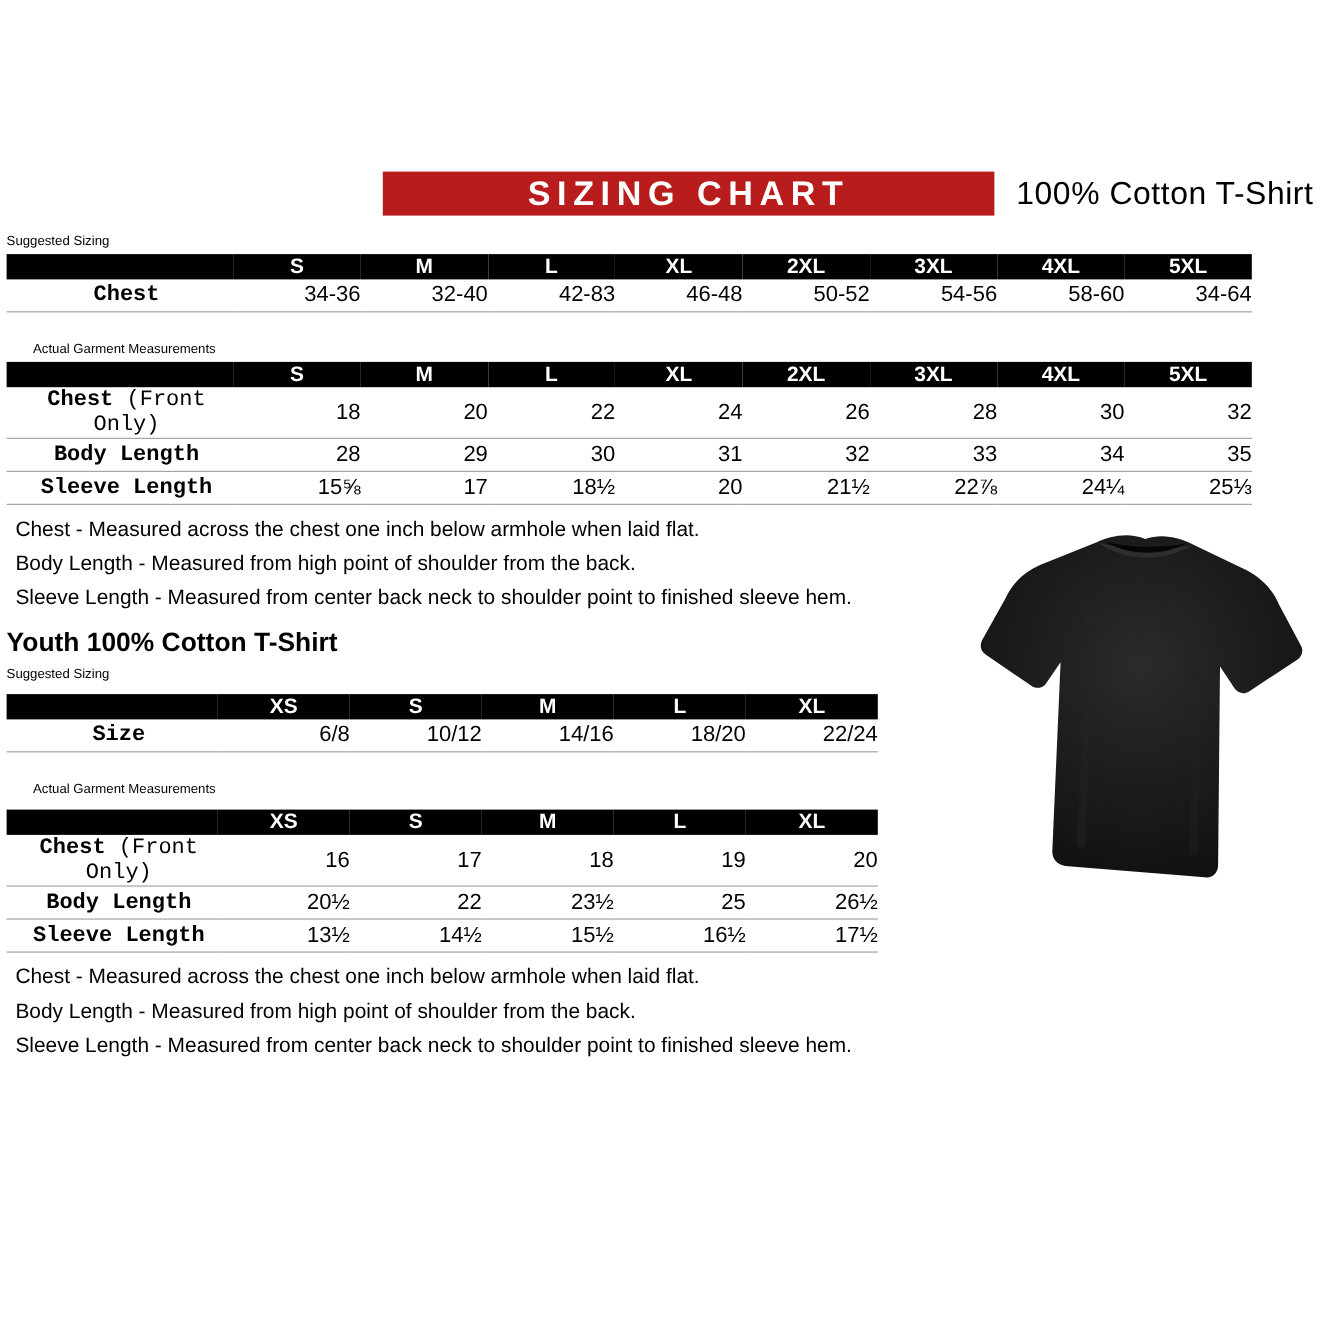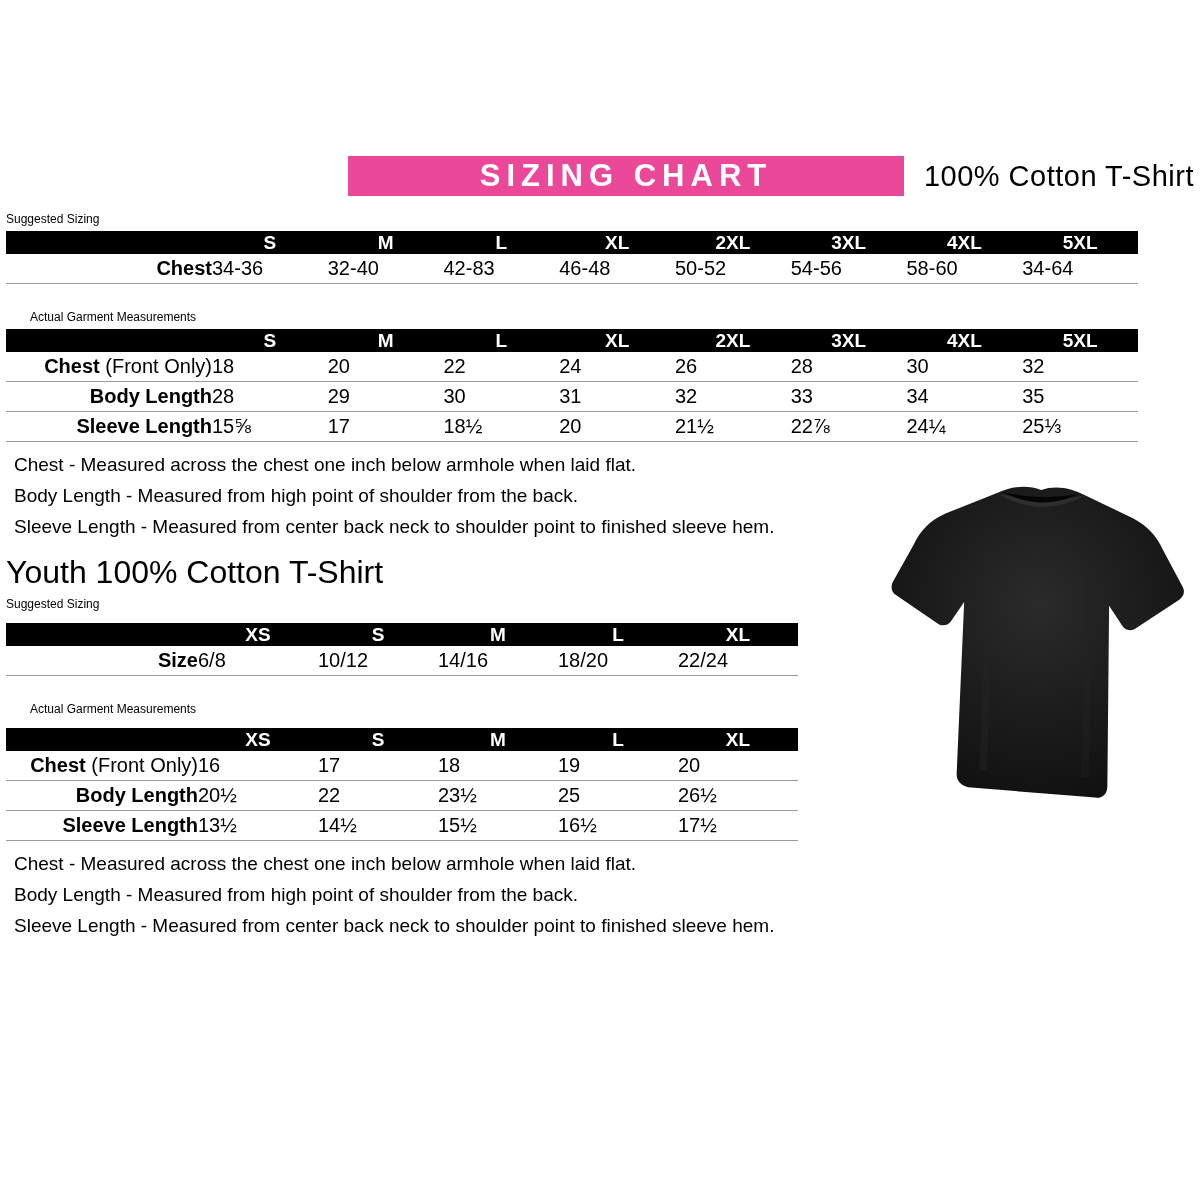--- a/index.html
+++ b/index.html
@@ -11,42 +11,42 @@
     position: relative;
     overflow: hidden;
   }
   .content { position: absolute; left: 6px; top: 160px; width: 1188px; }
 
   .title-row { position: relative; height: 46px; }
   .adult-title { font-size: 29px; font-weight: 400; letter-spacing: 0.5px; margin: 0; padding-left: 8px; text-align: right; }
   .banner {
     position: absolute; left: 342px; top: -4px;
     width: 556px; height: 40px;
-    background: #ec4899; color: #fff;
+    background: #b91c1c; color: #fff;
     display: flex; align-items: center; justify-content: center;
     font-size: 31px; font-weight: 700; letter-spacing: 6px;
   }
 
   .section-label { font-size: 12px; margin: 6px 0 5px 0; }
   .gap { margin-top: 26px; margin-left: 24px; }
 
   table { border-collapse: collapse; table-layout: fixed; }
   .adult-table { width: 1132px; }
   .youth-table { width: 792px; margin-top: 12px; }
   th { background: #000; color: #fff; font-size: 19px; font-weight: 700; height: 23px; text-align: center; padding: 0; }
   .adult-table .label-col { width: 206px; }
   .youth-table .label-col { width: 192px; }
-  td { text-align: left; font-size: 20px; height: 29px; border-bottom: 1px solid #9c9c9c; padding: 0; }
-  td.row-label { text-align: right; padding-left: 12px; }
+  td { text-align: right; font-size: 20px; height: 29px; border-bottom: 1px solid #9c9c9c; padding: 0; }
+  td.row-label { text-align: center; padding-left: 12px; font-family: Liberation Mono, monospace; }
   td.row-label b { font-weight: 700; }
 
   .notes { margin-top: 12px; padding-left: 8px; }
   .notes p { margin: 0 0 9px 0; font-size: 19px; }
 
-  .youth-title { font-size: 32px; font-weight: 400; margin: 16px 0 4px 0; }
+  .youth-title { font-size: 24px; font-weight: 700; margin: 16px 0 4px 0; }
 
   .tshirt { position: absolute; left: 886px; top: 476px; width: 302px; height: 342px; transform: rotate(1.5deg); }
 </style>
 </head>
 <body>
 
 <div class="content">
 
   <div class="title-row">
     <h1 class="adult-title">100% Cotton T-Shirt</h1>

